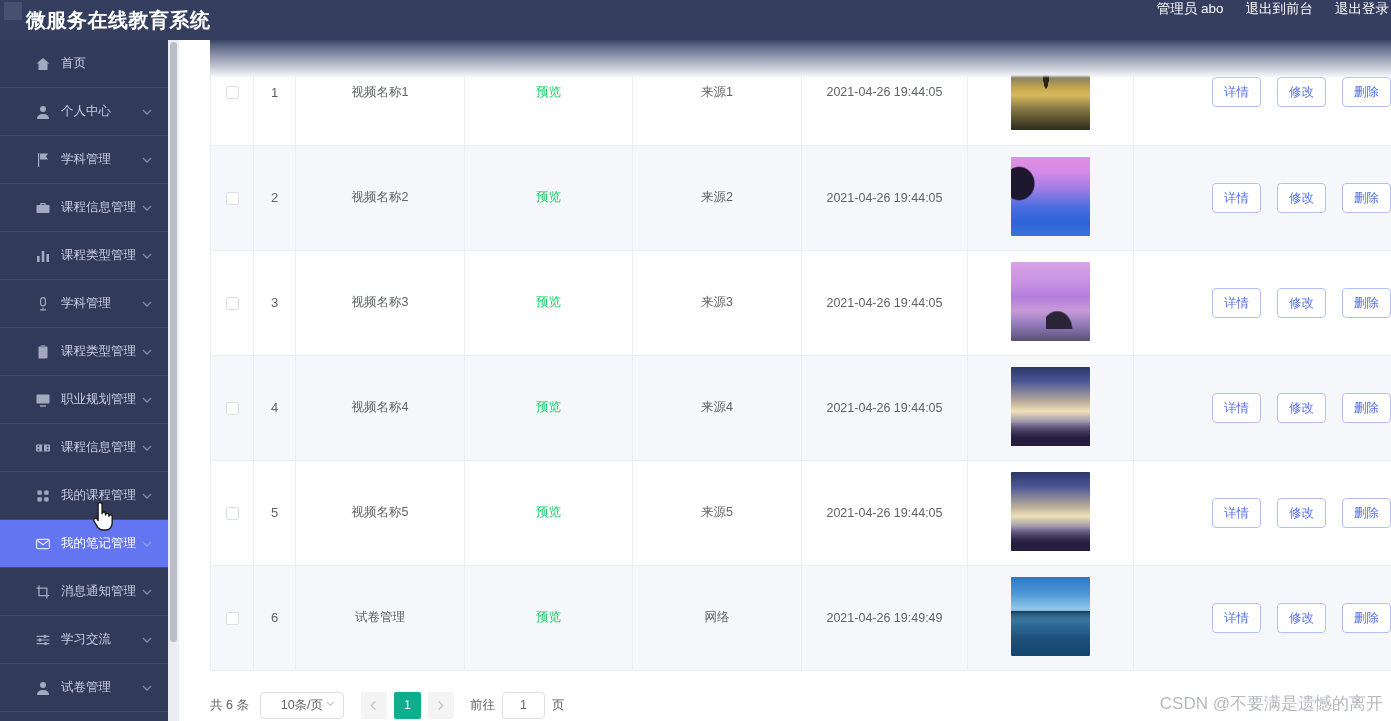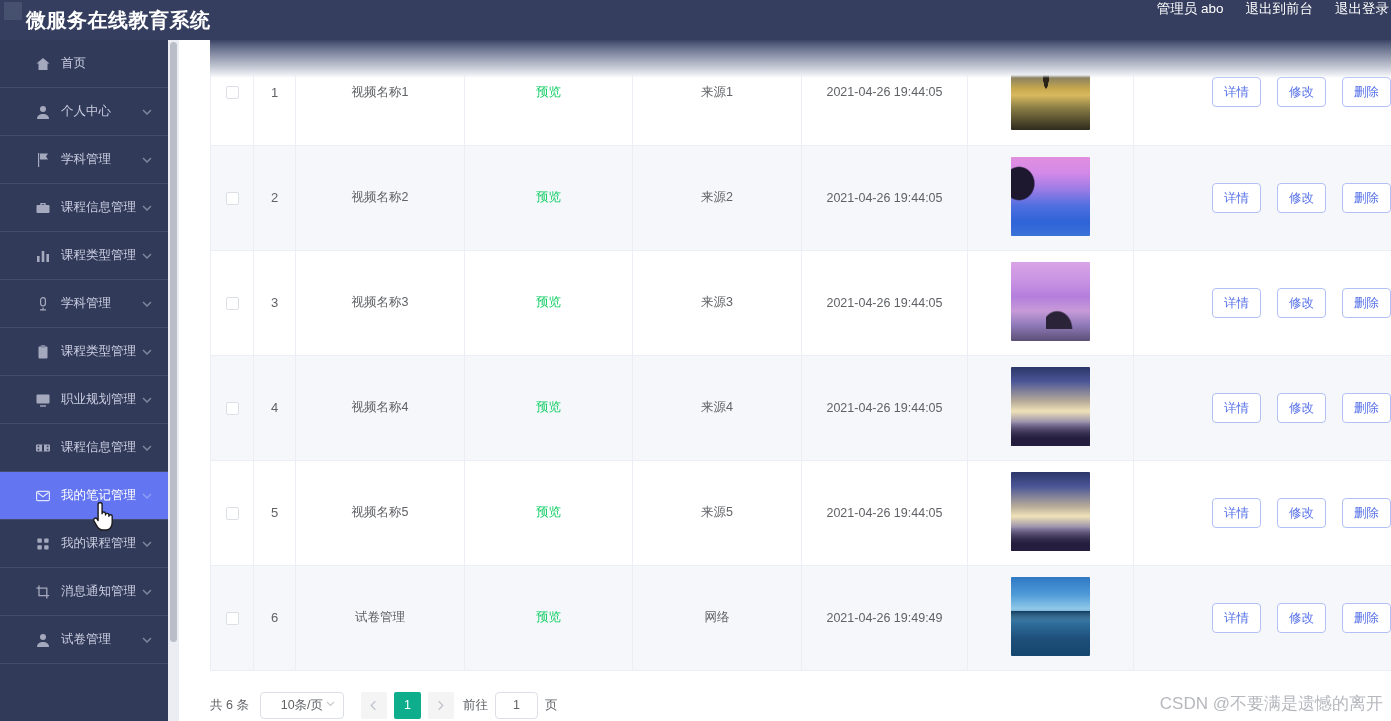--- a/index.html
+++ b/index.html
@@ -208,21 +208,21 @@
     color: #c0c4cc; background: #f4f4f5; border-radius: 2px; cursor: pointer;
     font-size: 13px;
     margin-right: 7px;
   }
   .pg-num {
     width: 27px; height: 27px;
     display: flex; align-items: center; justify-content: center;
     background: #0ead8c; color: #ffffff; border-radius: 2px;
     font-size: 12.5px; cursor: pointer; margin-right: 7px;
   }
-  .pg-goto { margin-left: 2px; margin-right: 7px; white-space: nowrap; }
+  .pg-goto { margin-left: 9px; margin-right: 7px; white-space: nowrap; }
   .pg-input {
     width: 43px; height: 27px;
     border: 1px solid #dcdfe6; border-radius: 4px;
     background: #ffffff; color: #606266;
     text-align: center; font-size: 12.5px;
     line-height: 25px; cursor: text;
     margin-right: 7px;
   }
   .pg-unit { white-space: nowrap; }
 
@@ -371,60 +371,74 @@
             <rect x="11.8" y="5.6" width="1.6" height="1.6" fill="#323a59"></rect>
             <rect x="11.8" y="8.8" width="1.6" height="1.6" fill="#323a59"></rect>
           </svg>
         </span>
       <span class="lbl">课程信息管理</span>
       <span class="chev"><svg width="14" height="14" viewBox="0 0 14 14">
             <path d="M3 5l4 4 4-4" stroke="#c9cde0" stroke-width="1.3" fill="none"></path>
           </svg></span>
     </div>
 
-    <div class="side-item active">
-      <span class="ico">
-          <svg width="16" height="16" viewBox="0 0 16 16">
-            <rect x="1.6" y="3.4" width="12.8" height="9.2" rx="1.2" stroke="#dfe3ff" stroke-width="1.2" fill="none"></rect>
-            <path d="M2.4 4.6l5.6 4.2 5.6-4.2" stroke="#dfe3ff" stroke-width="1.2" fill="none"></path>
-          </svg>
-        </span>
-      <span class="lbl">我的笔记管理</span>
-      <span class="chev"><svg width="14" height="14" viewBox="0 0 14 14">
-            <path d="M3 5l4 4 4-4" stroke="#b9c3fb" stroke-width="1.3" fill="none"></path>
-          </svg></span>
-    </div>
-
     <div class="side-item">
       <span class="ico">
           <svg width="16" height="16" viewBox="0 0 16 16">
             <rect x="2.4" y="2.4" width="4.4" height="4.4" rx=".8" fill="#b9bdd0"></rect>
             <rect x="9.2" y="2.4" width="4.4" height="4.4" rx=".8" fill="#b9bdd0"></rect>
             <rect x="2.4" y="9.2" width="4.4" height="4.4" rx=".8" fill="#b9bdd0"></rect>
             <rect x="9.2" y="9.2" width="4.4" height="4.4" rx=".8" fill="#b9bdd0"></rect>
           </svg>
         </span>
       <span class="lbl">我的课程管理</span>
       <span class="chev"><svg width="14" height="14" viewBox="0 0 14 14">
             <path d="M3 5l4 4 4-4" stroke="#c9cde0" stroke-width="1.3" fill="none"></path>
           </svg></span>
     </div>
 
+    <div class="side-item active">
+      <span class="ico">
+          <svg width="16" height="16" viewBox="0 0 16 16">
+            <rect x="1.6" y="3.4" width="12.8" height="9.2" rx="1.2" stroke="#dfe3ff" stroke-width="1.2" fill="none"></rect>
+            <path d="M2.4 4.6l5.6 4.2 5.6-4.2" stroke="#dfe3ff" stroke-width="1.2" fill="none"></path>
+          </svg>
+        </span>
+      <span class="lbl">我的笔记管理</span>
+      <span class="chev"><svg width="14" height="14" viewBox="0 0 14 14">
+            <path d="M3 5l4 4 4-4" stroke="#b9c3fb" stroke-width="1.3" fill="none"></path>
+          </svg></span>
+    </div>
+
     <div class="side-item">
       <span class="ico">
           <svg width="16" height="16" viewBox="0 0 16 16">
             <path d="M4 1.4v10.2h10.2M1.4 4.2h10.4v10.4" stroke="#b9bdd0" stroke-width="1.3" fill="none"></path>
           </svg>
         </span>
       <span class="lbl">消息通知管理</span>
       <span class="chev"><svg width="14" height="14" viewBox="0 0 14 14">
             <path d="M3 5l4 4 4-4" stroke="#c9cde0" stroke-width="1.3" fill="none"></path>
           </svg></span>
     </div>
 
+    <div class="side-item">
+      <span class="ico">
+          <svg width="16" height="16" viewBox="0 0 16 16">
+            <path d="M1.6 4.4h12.8M1.6 8h12.8M1.6 11.6h12.8" stroke="#b9bdd0" stroke-width="1.2"></path>
+            <circle cx="10" cy="4.4" r="1.7" fill="#b9bdd0"></circle>
+            <circle cx="5" cy="8" r="1.7" fill="#b9bdd0"></circle>
+            <circle cx="10.6" cy="11.6" r="1.7" fill="#b9bdd0"></circle>
+          </svg>
+        </span>
+      <span class="lbl">学习交流</span>
+      <span class="chev"><svg width="14" height="14" viewBox="0 0 14 14">
+            <path d="M3 5l4 4 4-4" stroke="#c9cde0" stroke-width="1.3" fill="none"></path>
+          </svg></span>
+    </div>
 
     <div class="side-item">
       <span class="ico">
           <svg width="16" height="16" viewBox="0 0 16 16">
             <circle cx="8" cy="5" r="3" fill="#b9bdd0"></circle>
             <path fill="#b9bdd0" d="M2 15c0-3.3 2.7-5 6-5s6 1.7 6 5z"></path>
           </svg>
         </span>
       <span class="lbl">试卷管理</span>
       <span class="chev"><svg width="14" height="14" viewBox="0 0 14 14">

